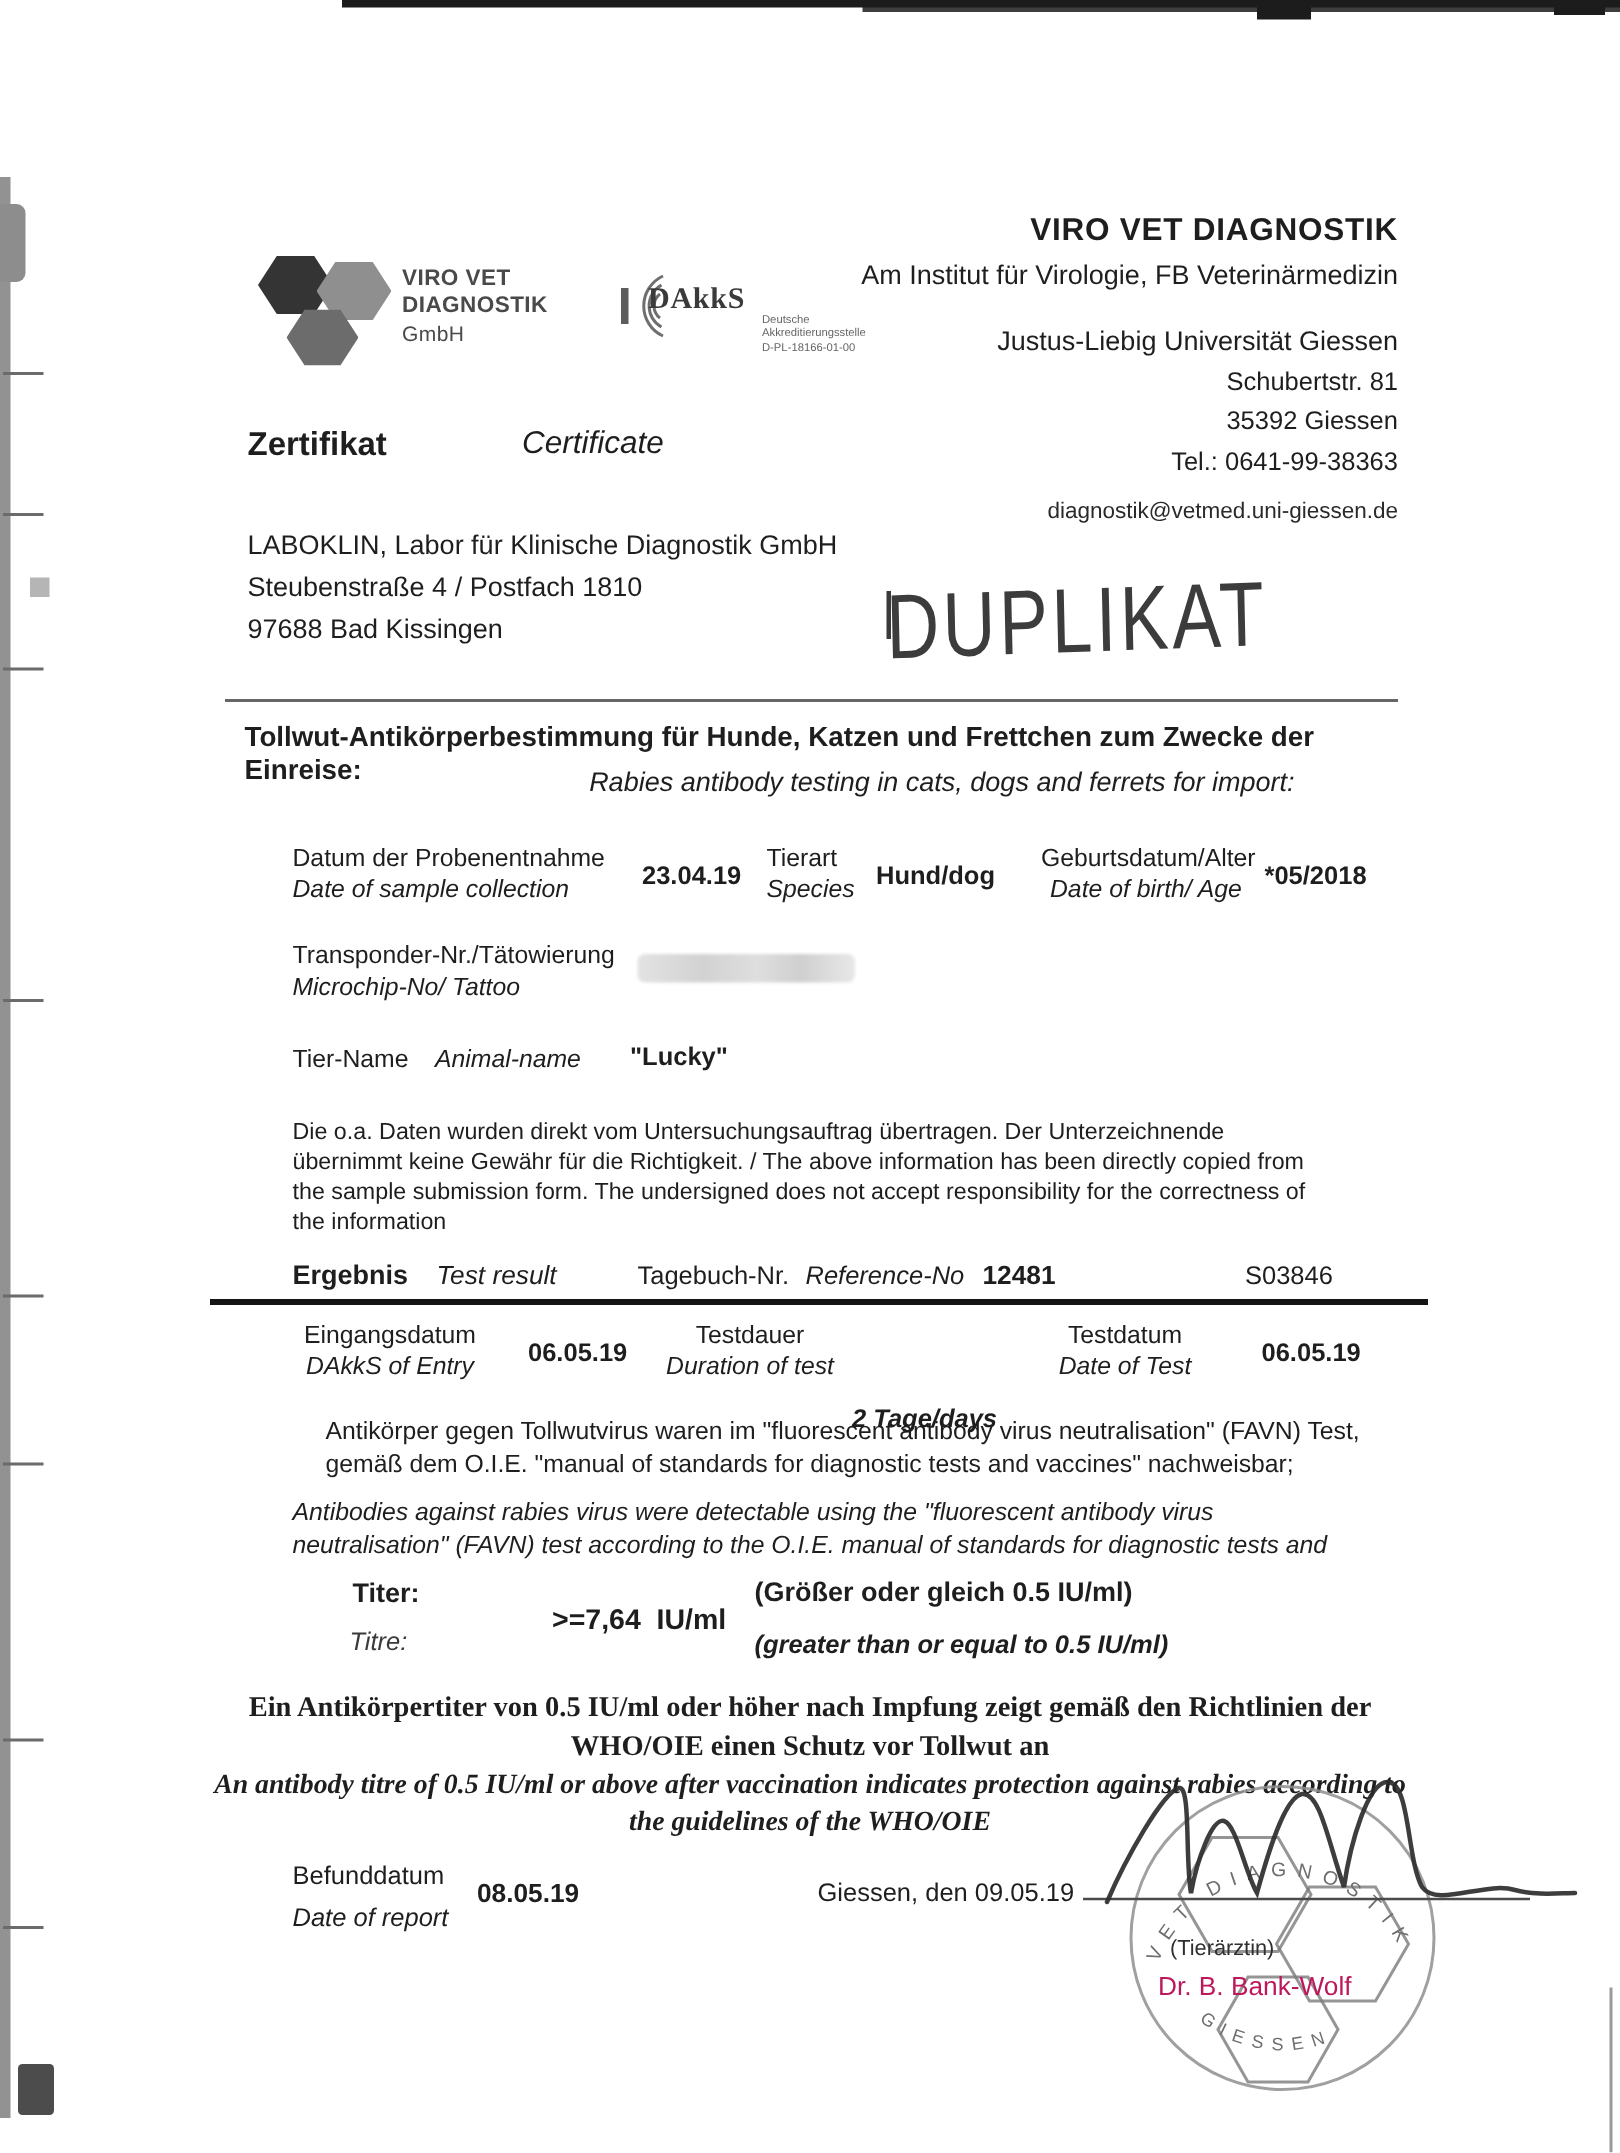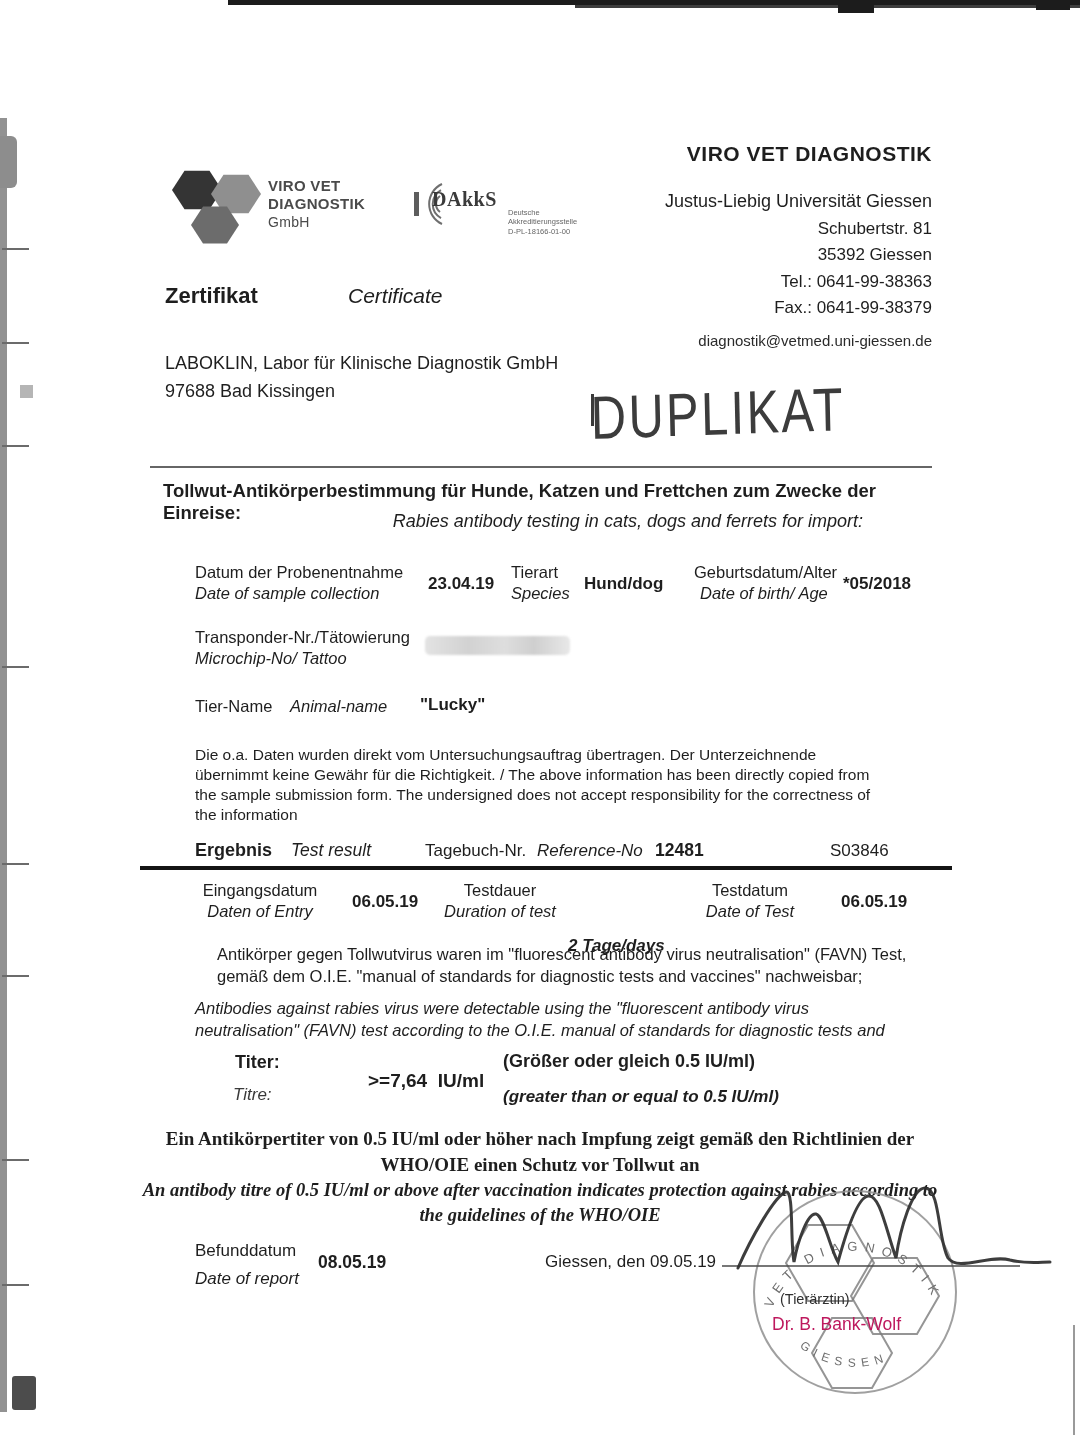--- a/index.html
+++ b/index.html
@@ -99,33 +99,34 @@
   <div class="abs dakks-name" style="left:24px;top:12px;">DAkkS</div>
   <div class="abs dakks-sub" style="left:100px;top:32px;width:70px;">
     <div>Deutsche</div>
     <div>Akkreditierungsstelle</div>
     <div>D-PL-18166-01-00</div>
   </div>
 </div>
 
 <div class="abs right" style="left:420px;top:142px;width:512px;">
   <div class="org b">VIRO VET DIAGNOSTIK</div>
+  <div class="lh-line" style="margin-top:8px;">Am Institut für Virologie, FB Veterinärmedizin</div>
   <div class="lh-line" style="margin-top:26px;">Justus-Liebig Universität Giessen</div>
   <div class="lh-line" style="margin-top:10px;font-size:17px;">Schubertstr. 81</div>
   <div class="lh-line" style="margin-top:9px;font-size:17px;">35392 Giessen</div>
   <div class="lh-line" style="margin-top:10px;font-size:17px;">Tel.:  0641-99-38363</div>
-  <div class="lh-line" style="margin-top:9px;font-size:17px;">Fax.: 0641-99-38379</div>
   <div class="email" style="margin-top:16px;">diagnostik@vetmed.uni-giessen.de</div>
 </div>
 
 <div class="abs b" style="left:165px;top:283px;font-size:22px;">Zertifikat</div>
 <div class="abs i" style="left:348px;top:284px;font-size:21px;">Certificate</div>
 
 <div class="abs" style="left:165px;top:350px;font-size:18px;line-height:1.55;">
   <div>LABOKLIN, Labor für Klinische Diagnostik GmbH</div>
+  <div>Steubenstraße 4 / Postfach 1810</div>
   <div>97688 Bad Kissingen</div>
 </div>
 
 <div class="abs duplikat" style="left:590px;top:383px;">DUPLIKAT</div>
 
 <div class="abs rule" style="left:150px;top:466px;width:782px;height:2px;background:#666;"></div>
 <div class="abs b h-de" style="left:163px;top:480px;width:790px;">Tollwut-Antikörperbestimmung für Hunde, Katzen und Frettchen zum Zwecke der Einreise:</div>
 <div class="abs i h-en" style="left:163px;top:511px;width:700px;">Rabies antibody testing in cats, dogs and ferrets for import:</div>
 
 <div class="abs lbl" style="left:195px;top:562px;">
@@ -160,21 +161,21 @@
 <div class="abs i" style="left:291px;top:840px;font-size:17.5px;">Test result</div>
 <div class="abs" style="left:425px;top:841px;font-size:17px;">Tagebuch-Nr.</div>
 <div class="abs i" style="left:537px;top:841px;font-size:17px;">Reference-No</div>
 <div class="abs b" style="left:655px;top:840px;font-size:17.5px;">12481</div>
 <div class="abs" style="left:830px;top:841px;font-size:17px;">S03846</div>
 
 <div class="abs thickrule" style="left:140px;top:866px;width:812px;"></div>
 
 <div class="abs lbl center" style="left:185px;top:880px;width:150px;">
   <div>Eingangsdatum</div>
-  <div class="i">Daten of Entry</div>
+  <div class="i">DAkkS of Entry</div>
 </div>
 <div class="abs val" style="left:352px;top:892px;">06.05.19</div>
 <div class="abs lbl center" style="left:415px;top:880px;width:170px;">
   <div>Testdauer</div>
   <div class="i">Duration of test</div>
 </div>
 <div class="abs val" style="left:568px;top:936px;font-style:italic;">2 Tage/days</div>
 <div class="abs lbl center" style="left:680px;top:880px;width:140px;">
   <div>Testdatum</div>
   <div class="i">Date of Test</div>

